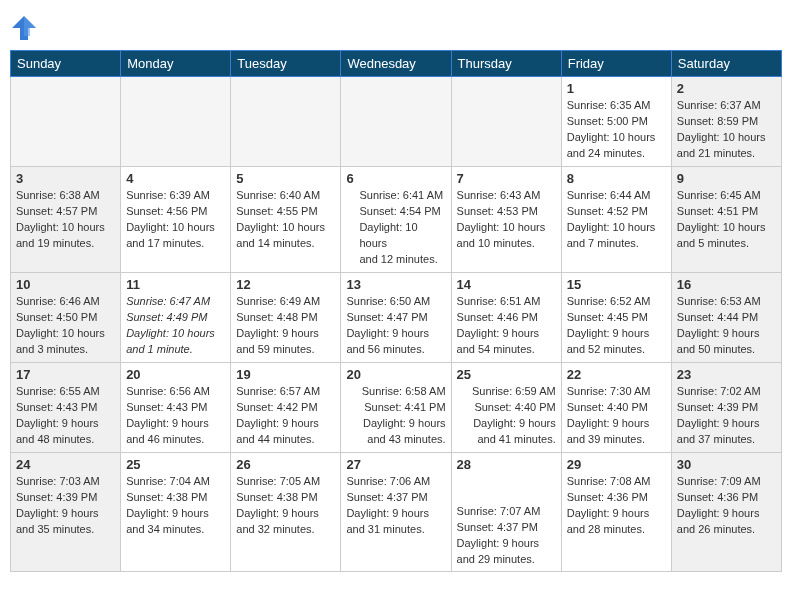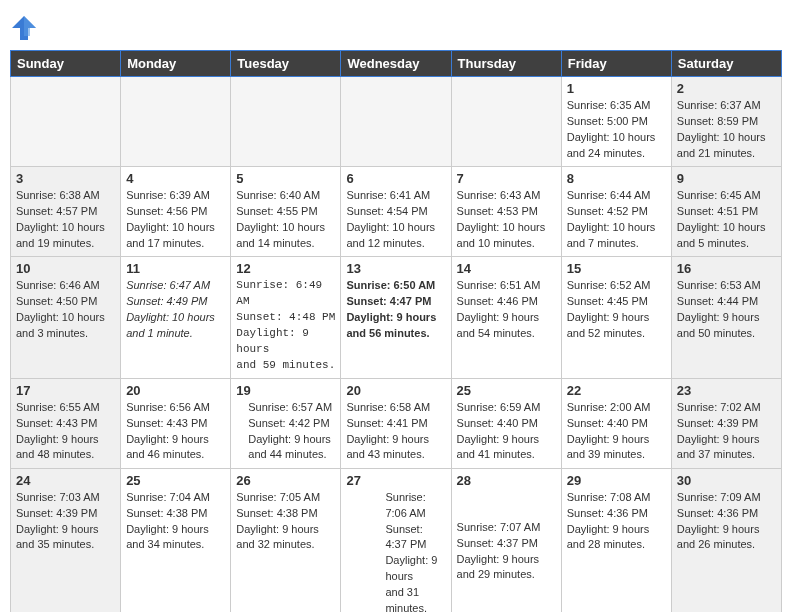--- a/index.html
+++ b/index.html
@@ -52,26 +52,26 @@
     .location-title {
       font-size: 16px;
       color: #555;
     }
     table {
       width: 100%;
       border-collapse: collapse;
       table-layout: fixed;
     }
     .day-header {
-      background-color: #404040;
+      background-color: #0c4a6e;
       color: #fff;
       text-align: left;
       padding: 5px 6px;
       font-size: 13px;
-      font-weight: bold;
+      font-weight: normal;
       border: 1px solid #3a7bd5;
     }
     .cal-cell {
       vertical-align: top;
       border: 1px solid #ccc;
       padding: 4px 5px;
       height: 90px;
       font-size: 10.5px;
       color: #333;
       background: #fff;
@@ -164,21 +164,21 @@
         </td>
         <td class="cal-cell">
           <div class="day-number">5</div>
           <div class="cell-info" style="white-space: pre-line;">Sunrise: 6:40 AM
 Sunset: 4:55 PM
 Daylight: 10 hours
 and 14 minutes.</div>
         </td>
         <td class="cal-cell">
           <div class="day-number">6</div>
-          <div class="cell-info" style="white-space: pre-line;">Sunrise: 6:41 AM
+          <div class="cell-info" style="white-space: pre-line; margin-left: 13px;">Sunrise: 6:41 AM
 Sunset: 4:54 PM
 Daylight: 10 hours
 and 12 minutes.</div>
         </td>
         <td class="cal-cell">
           <div class="day-number">7</div>
           <div class="cell-info" style="white-space: pre-line;">Sunrise: 6:43 AM
 Sunset: 4:53 PM
 Daylight: 10 hours
 and 10 minutes.</div>
@@ -208,28 +208,28 @@
         </td>
         <td class="cal-cell">
           <div class="day-number">11</div>
           <div class="cell-info" style="white-space: pre-line; font-style: italic;">Sunrise: 6:47 AM
 Sunset: 4:49 PM
 Daylight: 10 hours
 and 1 minute.</div>
         </td>
         <td class="cal-cell">
           <div class="day-number">12</div>
-          <div class="cell-info" style="white-space: pre-line; font-family: Liberation Mono, monospace;">Sunrise: 6:49 AM
+          <div class="cell-info" style="white-space: pre-line;">Sunrise: 6:49 AM
 Sunset: 4:48 PM
 Daylight: 9 hours
 and 59 minutes.</div>
         </td>
         <td class="cal-cell">
           <div class="day-number">13</div>
-          <div class="cell-info" style="white-space: pre-line; font-weight: bold;">Sunrise: 6:50 AM
+          <div class="cell-info" style="white-space: pre-line;">Sunrise: 6:50 AM
 Sunset: 4:47 PM
 Daylight: 9 hours
 and 56 minutes.</div>
         </td>
         <td class="cal-cell">
           <div class="day-number">14</div>
           <div class="cell-info" style="white-space: pre-line;">Sunrise: 6:51 AM
 Sunset: 4:46 PM
 Daylight: 9 hours
 and 54 minutes.</div>
@@ -259,42 +259,42 @@
         </td>
         <td class="cal-cell">
           <div class="day-number">20</div>
           <div class="cell-info" style="white-space: pre-line;">Sunrise: 6:56 AM
 Sunset: 4:43 PM
 Daylight: 9 hours
 and 46 minutes.</div>
         </td>
         <td class="cal-cell">
           <div class="day-number">19</div>
-          <div class="cell-info" style="white-space: pre-line; margin-left: 12px;">Sunrise: 6:57 AM
+          <div class="cell-info" style="white-space: pre-line;">Sunrise: 6:57 AM
 Sunset: 4:42 PM
 Daylight: 9 hours
 and 44 minutes.</div>
         </td>
         <td class="cal-cell">
           <div class="day-number">20</div>
-          <div class="cell-info" style="white-space: pre-line;">Sunrise: 6:58 AM
+          <div class="cell-info" style="white-space: pre-line; text-align: right;">Sunrise: 6:58 AM
 Sunset: 4:41 PM
 Daylight: 9 hours
 and 43 minutes.</div>
         </td>
         <td class="cal-cell">
           <div class="day-number">25</div>
-          <div class="cell-info" style="white-space: pre-line;">Sunrise: 6:59 AM
+          <div class="cell-info" style="white-space: pre-line; text-align: right;">Sunrise: 6:59 AM
 Sunset: 4:40 PM
 Daylight: 9 hours
 and 41 minutes.</div>
         </td>
         <td class="cal-cell">
           <div class="day-number">22</div>
-          <div class="cell-info" style="white-space: pre-line;">Sunrise: 2:00 AM
+          <div class="cell-info" style="white-space: pre-line;">Sunrise: 7:30 AM
 Sunset: 4:40 PM
 Daylight: 9 hours
 and 39 minutes.</div>
         </td>
         <td class="cal-cell weekend">
           <div class="day-number">23</div>
           <div class="cell-info" style="white-space: pre-line;">Sunrise: 7:02 AM
 Sunset: 4:39 PM
 Daylight: 9 hours
 and 37 minutes.</div>
@@ -317,21 +317,21 @@
         </td>
         <td class="cal-cell">
           <div class="day-number">26</div>
           <div class="cell-info" style="white-space: pre-line;">Sunrise: 7:05 AM
 Sunset: 4:38 PM
 Daylight: 9 hours
 and 32 minutes.</div>
         </td>
         <td class="cal-cell">
           <div class="day-number">27</div>
-          <div class="cell-info" style="white-space: pre-line; margin-left: 39px;">Sunrise: 7:06 AM
+          <div class="cell-info" style="white-space: pre-line;">Sunrise: 7:06 AM
 Sunset: 4:37 PM
 Daylight: 9 hours
 and 31 minutes.</div>
         </td>
         <td class="cal-cell">
           <div class="day-number">28</div>
           <div class="cell-info" style="white-space: pre-line; margin-top: 32px;">Sunrise: 7:07 AM
 Sunset: 4:37 PM
 Daylight: 9 hours
 and 29 minutes.</div>

